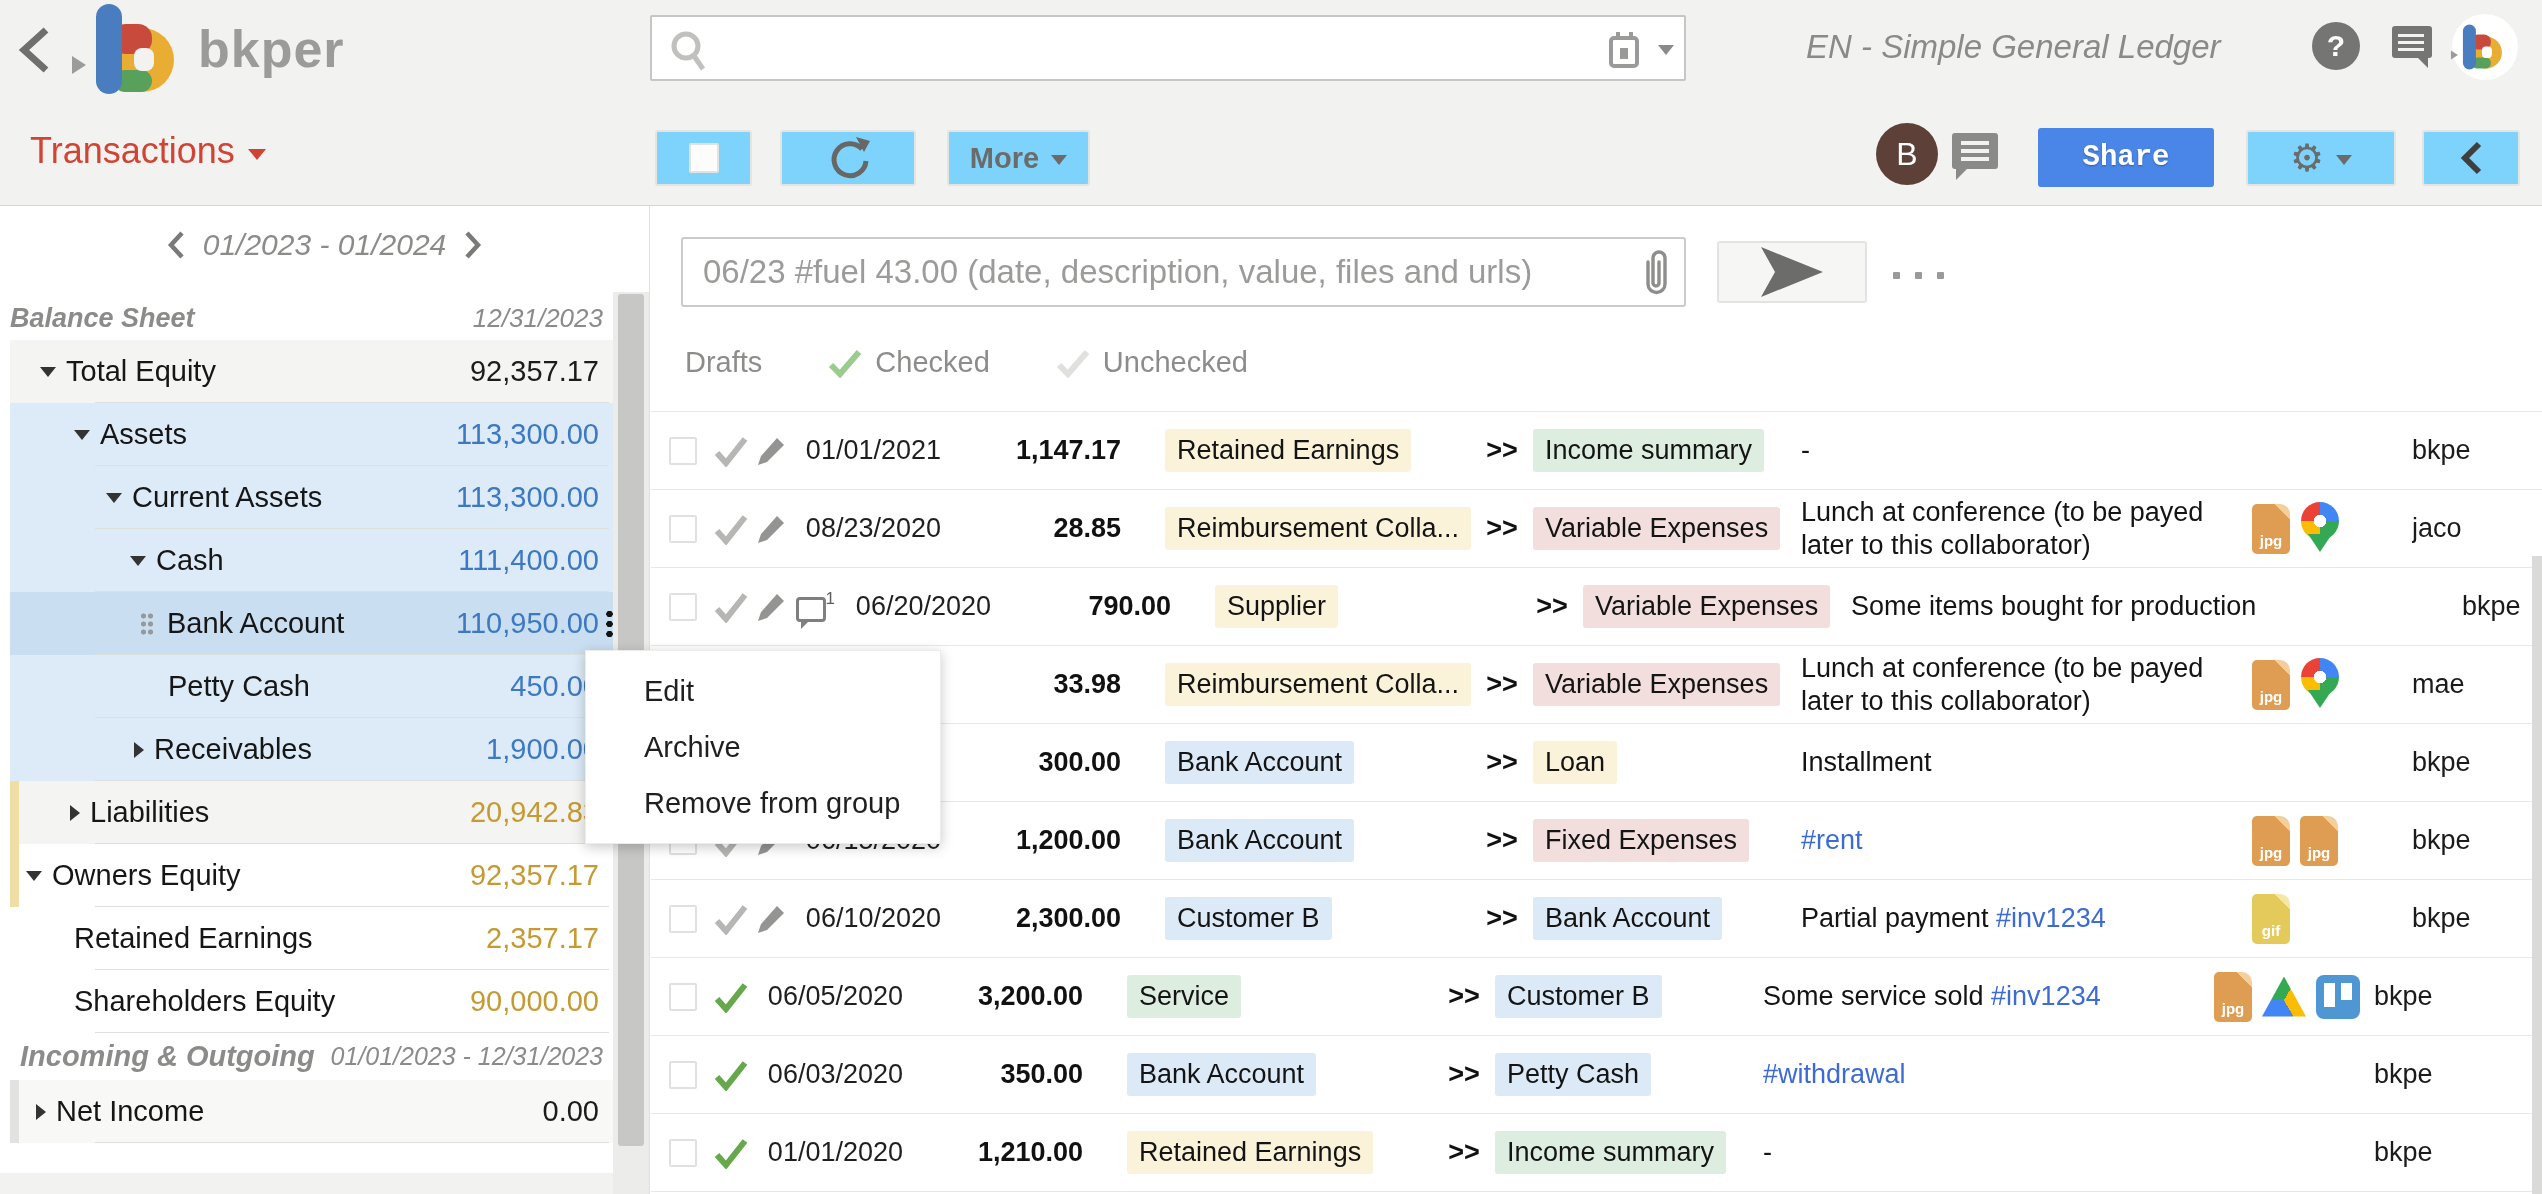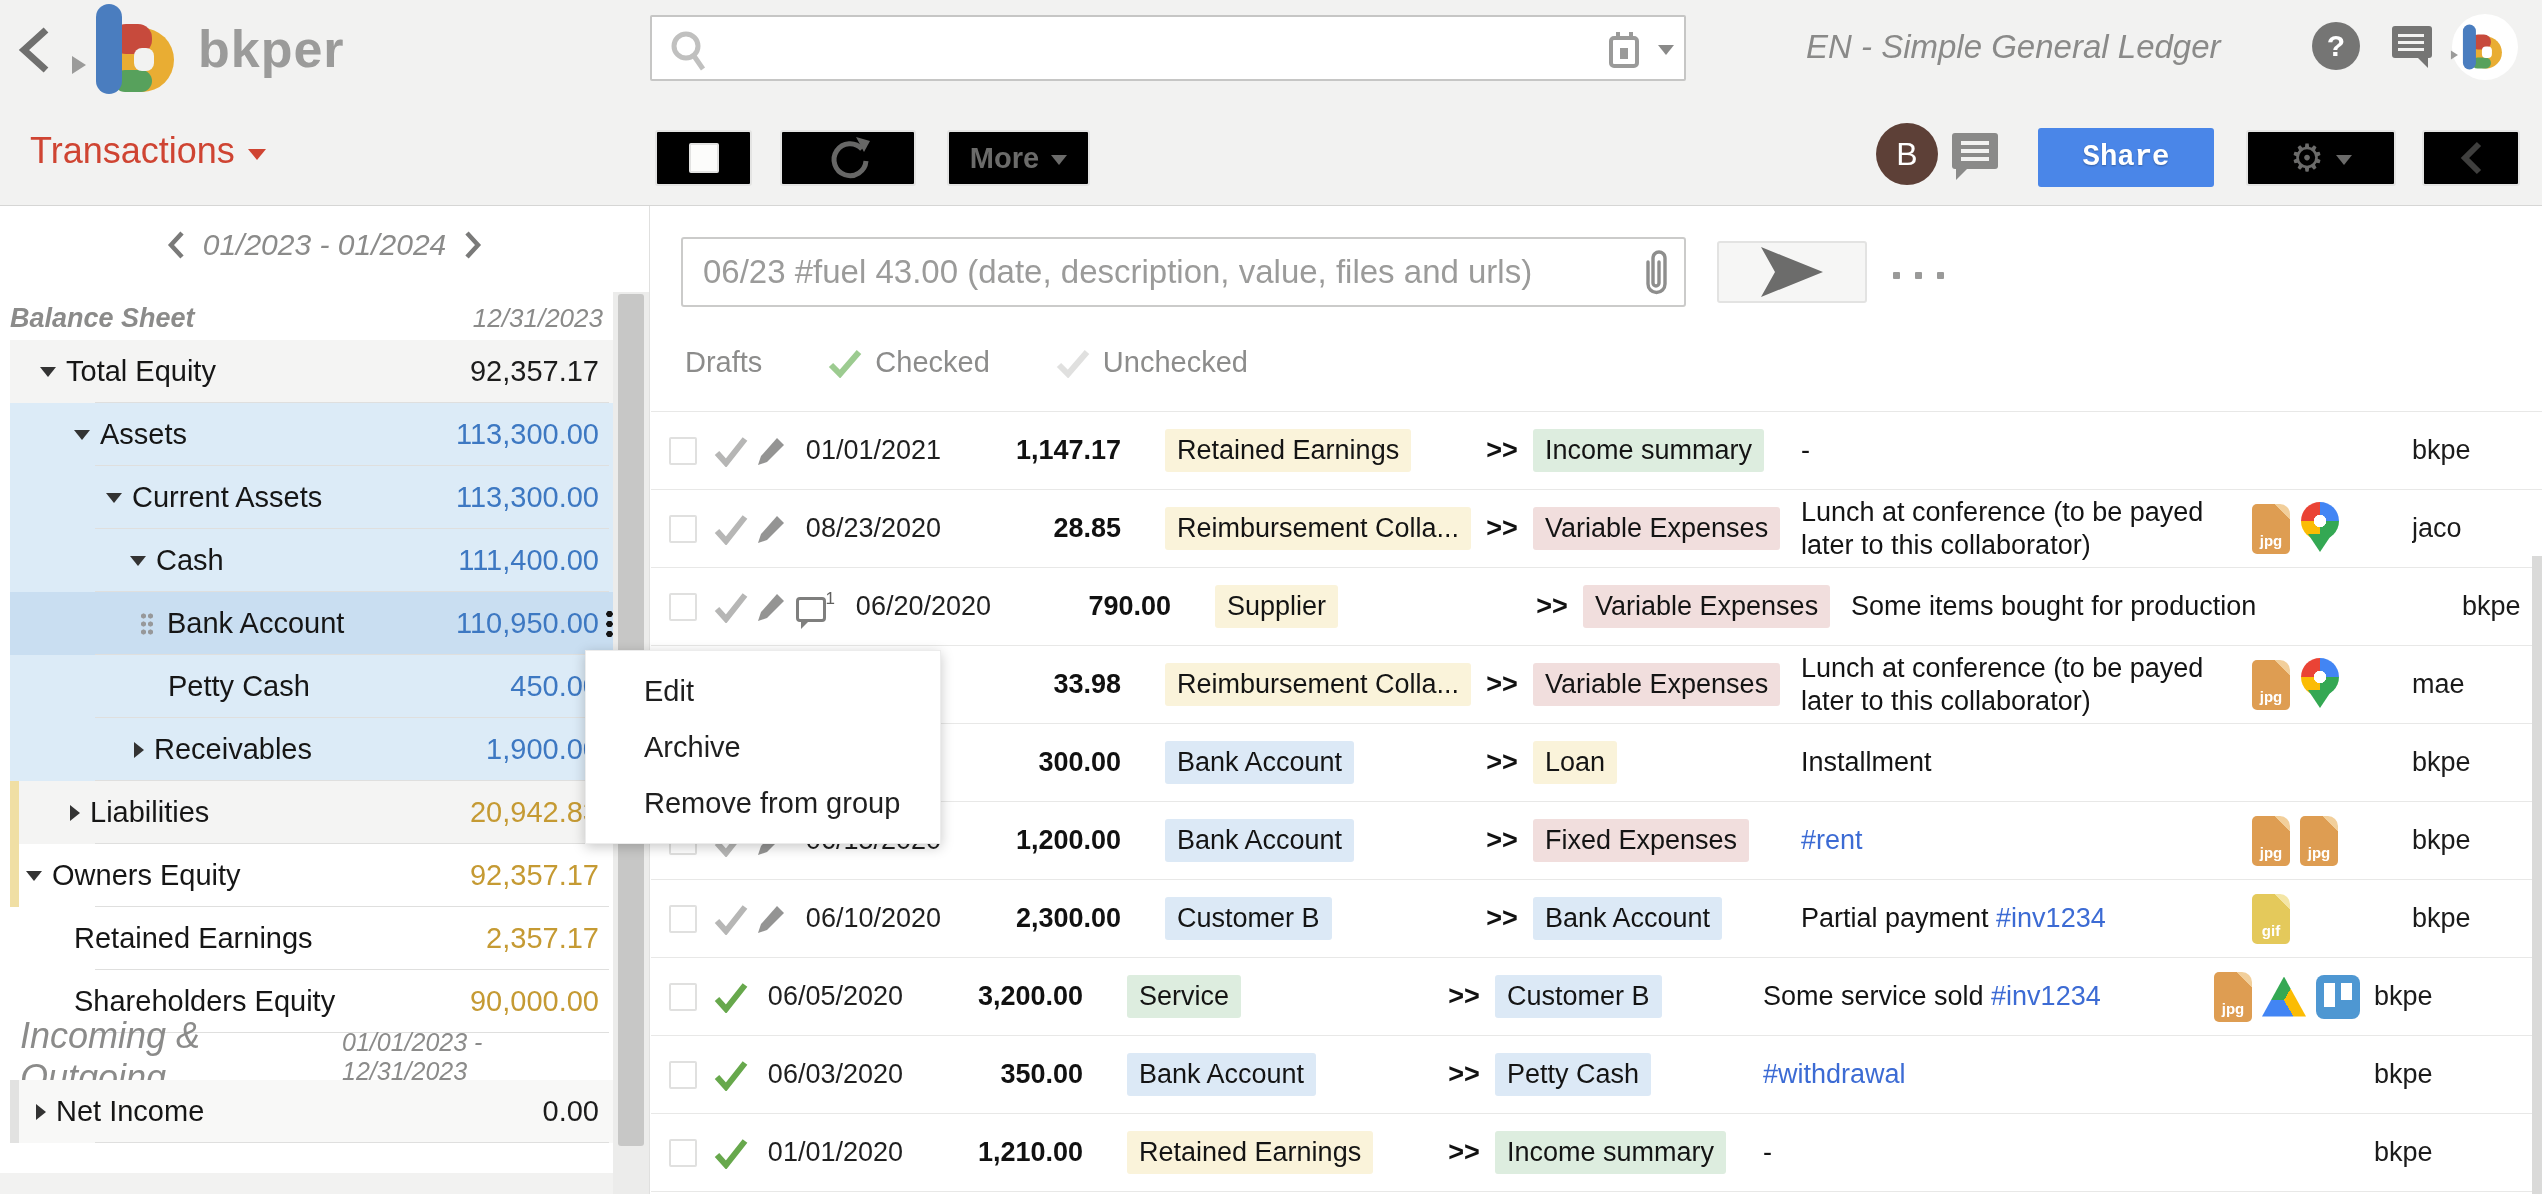--- a/index.html
+++ b/index.html
@@ -37,21 +37,21 @@
   .forum-icon .b1::after{content:"";position:absolute;right:4px;bottom:-10px;border-top:11px solid #757574;border-left:11px solid transparent}
   .forum-icon .ln{position:absolute;left:16px;width:26px;height:3px;background:#f2f2f1}
   .hdr-avatar{position:absolute;left:2452px;top:14px;width:66px;height:66px;border-radius:50%;background:#fff;display:flex;align-items:center;justify-content:center;cursor:pointer}
   .bmark.mini{transform:scale(.5);transform-origin:54% 50%}
   .bmark.mini .hole{background:#fff}
 
   
   .toolbar{position:absolute;left:0;top:97px;right:0;height:109px;background:#f2f2f1;border-bottom:1px solid #d6d6d5}
   .tview{position:absolute;left:30px;top:33px;display:flex;align-items:center;gap:13px;font-size:36px;color:var(--accent_red);cursor:pointer}
   .tview .caret{width:0;height:0;border-left:9px solid transparent;border-right:9px solid transparent;border-top:11px solid var(--accent_red);margin-top:6px}
-  .tbtn{position:absolute;top:33px;height:56px;background:#000000;border:2px solid #e4e4e3;border-radius:3px;display:flex;align-items:center;justify-content:center;gap:12px;cursor:pointer;color:#6b6b6a}
+  .tbtn{position:absolute;top:33px;height:56px;background:#7dd3fc;border:2px solid #e4e4e3;border-radius:3px;display:flex;align-items:center;justify-content:center;gap:12px;cursor:pointer;color:#6b6b6a}
   .tbtn.cbx{left:655px;width:97px}
   .tbtn.cbx .sq{width:30px;height:30px;border:2px solid #e2e2e1;border-radius:2px;background:#fcfcfb}
   .tbtn.refresh{left:780px;width:136px}
   .tbtn.more{left:947px;width:143px;font-size:29px;font-weight:700}
   .tbtn .dcaret{width:0;height:0;border-left:8px solid transparent;border-right:8px solid transparent;border-top:10px solid #6b6b6a;margin-top:4px}
   .tb-avatar{position:absolute;left:1876px;top:26px;width:62px;height:62px;border-radius:50%;background:var(--avatar_brown);color:#fff;font-size:32px;display:flex;align-items:center;justify-content:center;cursor:pointer}
   .chat-icon{position:absolute;left:1952px;top:36px;width:48px;height:46px;cursor:pointer}
   .chat-icon .bb{position:absolute;left:0;top:0;width:46px;height:36px;background:#8a8a89;border-radius:3px}
   .chat-icon .bb::after{content:"";position:absolute;left:4px;bottom:-11px;border-top:12px solid #8a8a89;border-right:12px solid transparent}
   .chat-icon .ln{position:absolute;left:9px;width:28px;height:4px;background:#f2f2f1}
@@ -75,21 +75,21 @@
   .acc-left{display:flex;align-items:center;min-width:0}
   .arr{width:0;height:0;margin-right:10px;flex:none}
   .arr.down{border-left:8px solid transparent;border-right:8px solid transparent;border-top:10px solid #333}
   .arr.right{border-top:8px solid transparent;border-bottom:8px solid transparent;border-left:10px solid #333}
   .drag{width:14px;height:23px;margin-right:13px;flex:none;background-image:radial-gradient(circle,#97989a 2.3px,transparent 2.8px);background-size:7px 8px}
   .acc-name{font-size:29px;color:#161616;white-space:nowrap}
   .acc-val{margin-left:auto;padding-right:50px;font-size:29px;white-space:nowrap}
   .v-black{color:#1c1c1c} .v-blue{color:var(--value_blue)} .v-orange{color:var(--value_orange)}
   .dots3{position:absolute;right:36px;top:50%;transform:translateY(-50%);width:7px;height:30px;background-image:radial-gradient(circle,#141414 3px,transparent 3.5px);background-size:7px 10px;cursor:pointer}
   .io-head{position:relative;height:47px;display:flex;justify-content:space-between;align-items:center;padding:0 46px 0 10px;color:#8b8b8a}
-  .io-title{font-size:36px;font-weight:400;font-style:italic}
+  .io-title{font-size:29px;font-weight:700;font-style:italic}
   .io-range{font-size:25px;font-style:italic}
   .acc-bottom{position:absolute;left:0;right:36px;bottom:0;height:21px;background:#f2f2f1}
   .sb-scroll{position:absolute;right:0;top:86px;bottom:0;width:36px;background:#ececeb}
   .sb-thumb{position:absolute;left:5px;top:2px;width:26px;height:852px;background:#c7c7c6;border-radius:3px;cursor:pointer}
 
   
   .main{position:absolute;left:651px;top:206px;right:0;bottom:0;background:#fff}
   .entry-wrap{position:absolute;left:30px;top:31px;width:1005px;height:70px;border:2px solid #cbcbca;border-radius:3px;background:#fff}
   .entry-wrap input{position:absolute;left:20px;top:2px;right:64px;height:62px;border:0;outline:0;font-size:33px;font-family:inherit;color:#333}
   .entry-wrap input::placeholder,.search-wrap input::placeholder{color:#9b9b9a;opacity:1}

